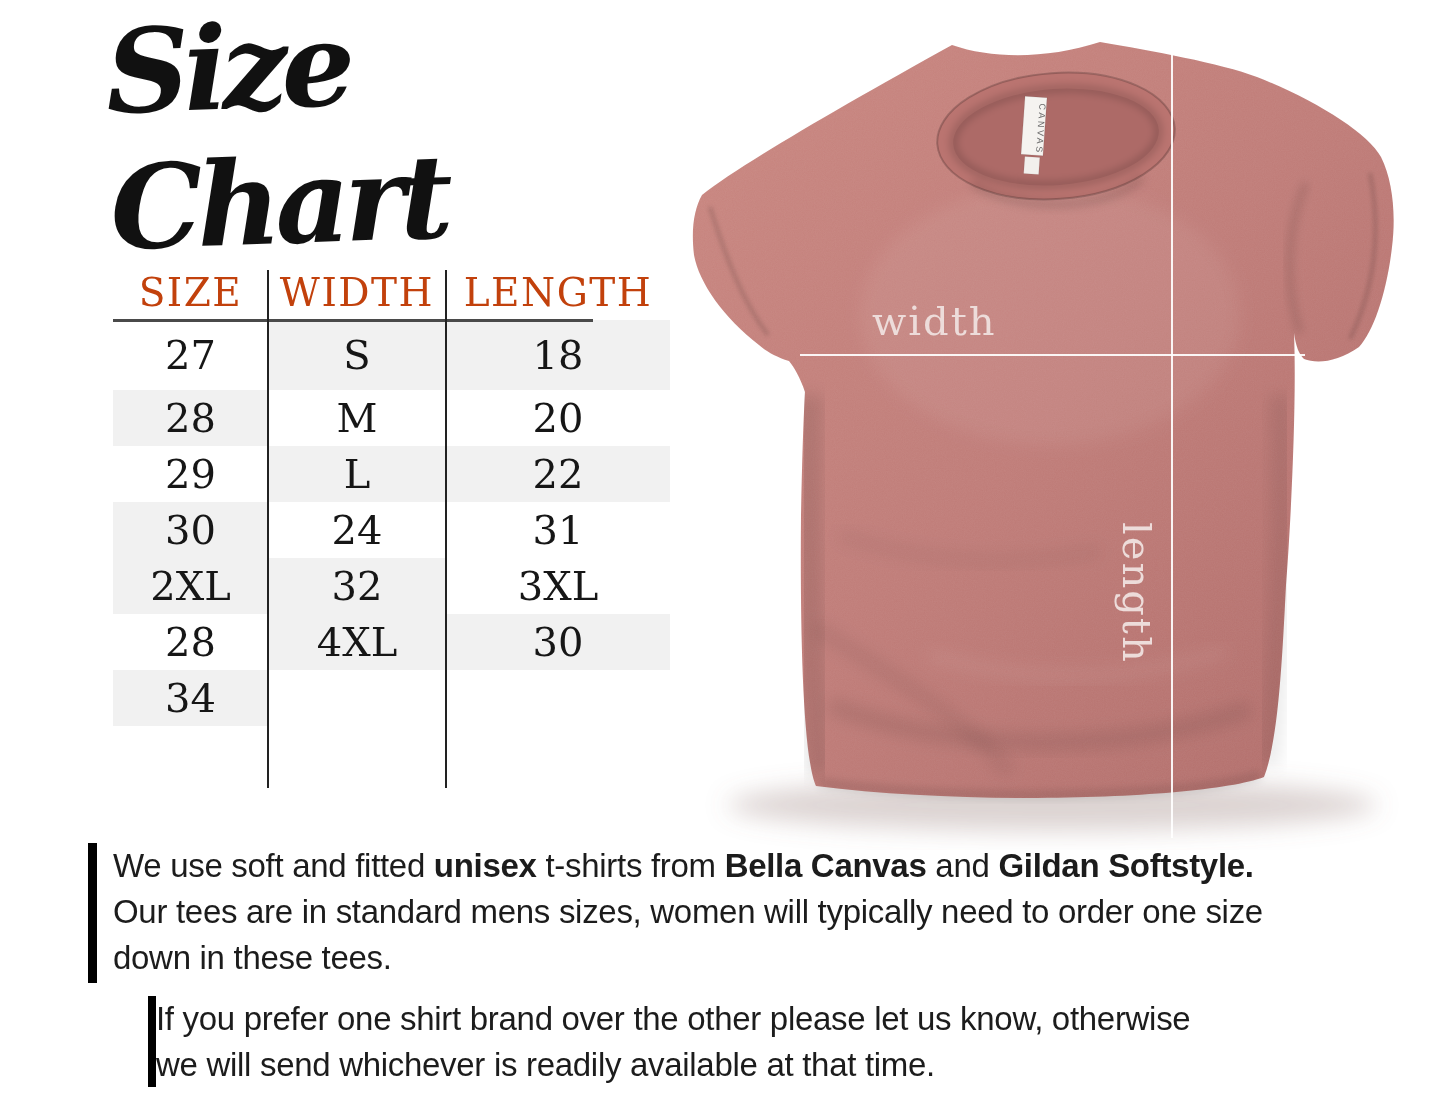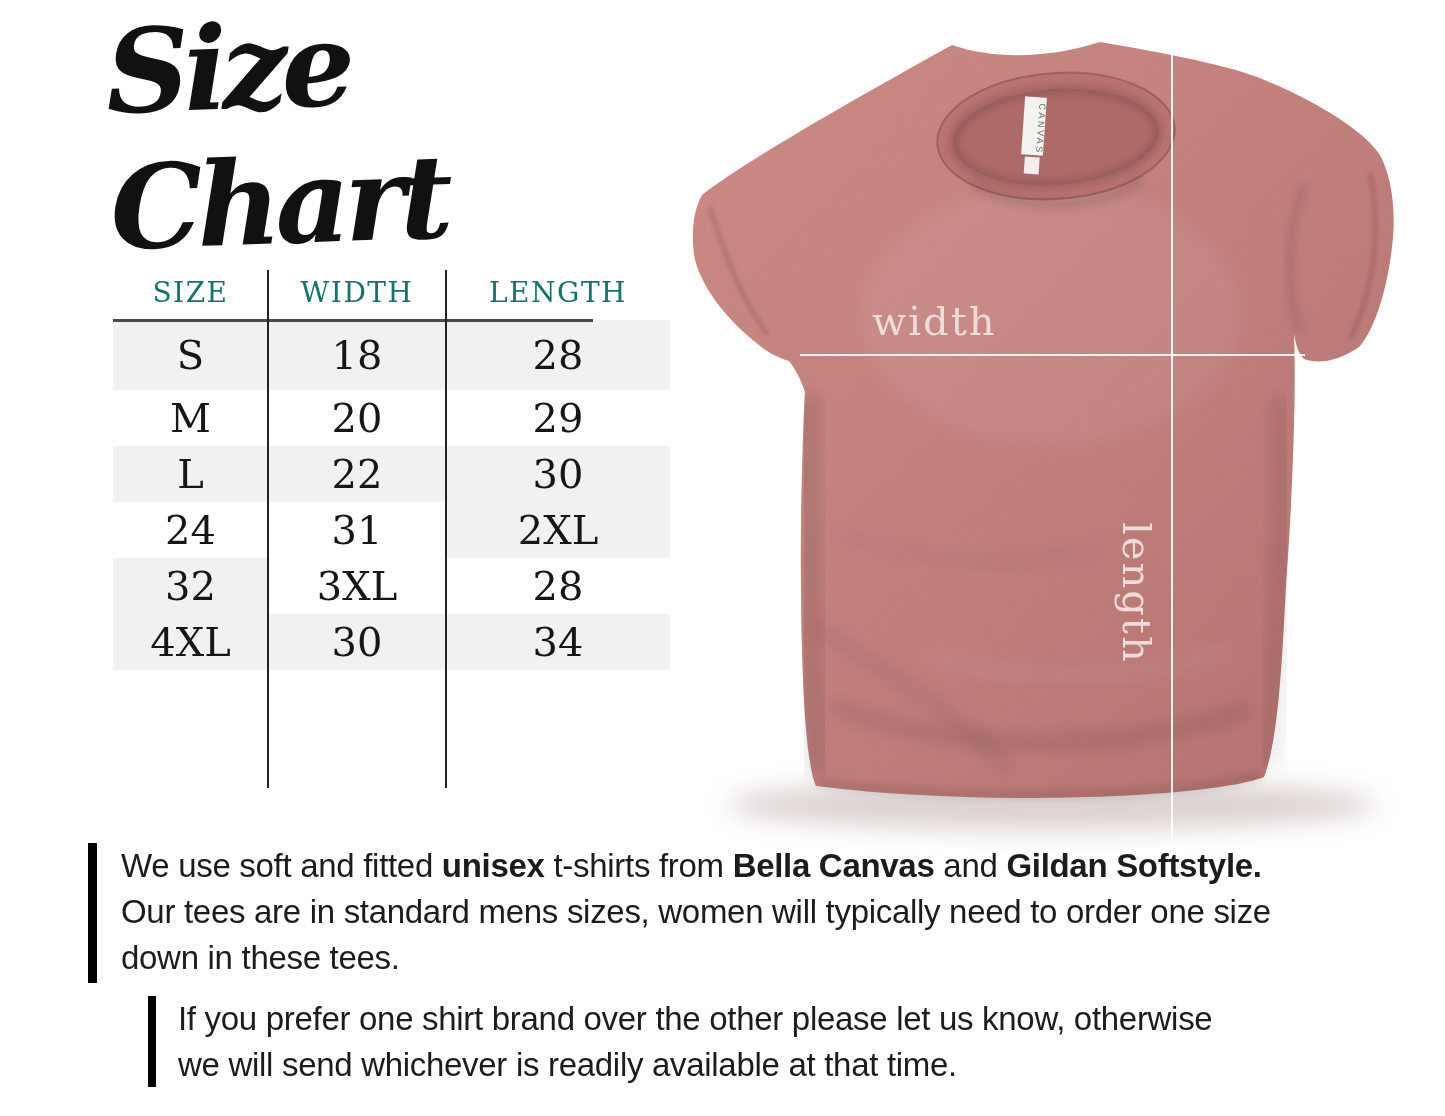--- a/index.html
+++ b/index.html
@@ -21,21 +21,21 @@
     position:absolute; left:113px; top:265px; width:557px;
     display:grid;
     grid-template-columns:155px 178px 224px;
     grid-template-rows:55px 70px 56px 56px 56px 56px 56px 56px 56px;
     font-family:"DejaVu Serif", serif;
   }
   .size-table .cell {
     display:flex; align-items:center; justify-content:center;
     font-size:40px; color:#161616;
   }
-  .size-table .hcell { font-size:28px; letter-spacing:1.5px; color:#0f766e; }
+  .size-table .hcell { font-size:39px; letter-spacing:1.5px; color:#c2410c; }
   .size-table .stripe { background:#f1f1f1; }
   .header-rule {
     position:absolute; left:0; top:54px; width:480px; height:3px; background:#4a4a4a;
   }
   .vdiv { position:absolute; top:5px; width:2px; height:518px; background:#222; }
   .vdiv.d1 { left:154px; }
   .vdiv.d2 { left:332px; }
 
   
   .shirt-photo { position:absolute; left:680px; top:15px; width:765px; height:835px; }
@@ -53,37 +53,38 @@
   }
 
   
   .note { position:absolute; display:flex; }
   .note-1 { left:88px;  top:843px; }
   .note-2 { left:148px; top:996px; }
   .note-bar { background:#000; flex:none; }
   .note-1 .note-bar { width:9px; height:140px; }
   .note-2 .note-bar { width:8px; height:91px; }
   .note-text { font-size:33px; line-height:46px; letter-spacing:-0.3px; color:#1c1c1c; }
-  .note-1 .note-text { margin-left:24px; }
-  .note-2 .note-text { margin-left:22px; }
+  .note-1 .note-text { margin-left:16px; }
+  .note-2 .note-text { }
   .note-text .line { white-space:nowrap; }
   .b { font-weight:bold; }
 </style>
 </head>
 <body>
 
 <div class="page">
 
   <div class="title">Size Chart</div>
 
   <div class="size-table">
     <div class="cell hcell">SIZE</div>
     <div class="cell hcell">WIDTH</div>
     <div class="cell hcell">LENGTH</div>
 
+    <div class="cell">27</div>
 
     <div class="cell stripe">S</div>
     <div class="cell stripe">18</div>
     <div class="cell stripe">28</div>
 
     <div class="cell">M</div>
     <div class="cell">20</div>
     <div class="cell">29</div>
 
     <div class="cell stripe">L</div>

